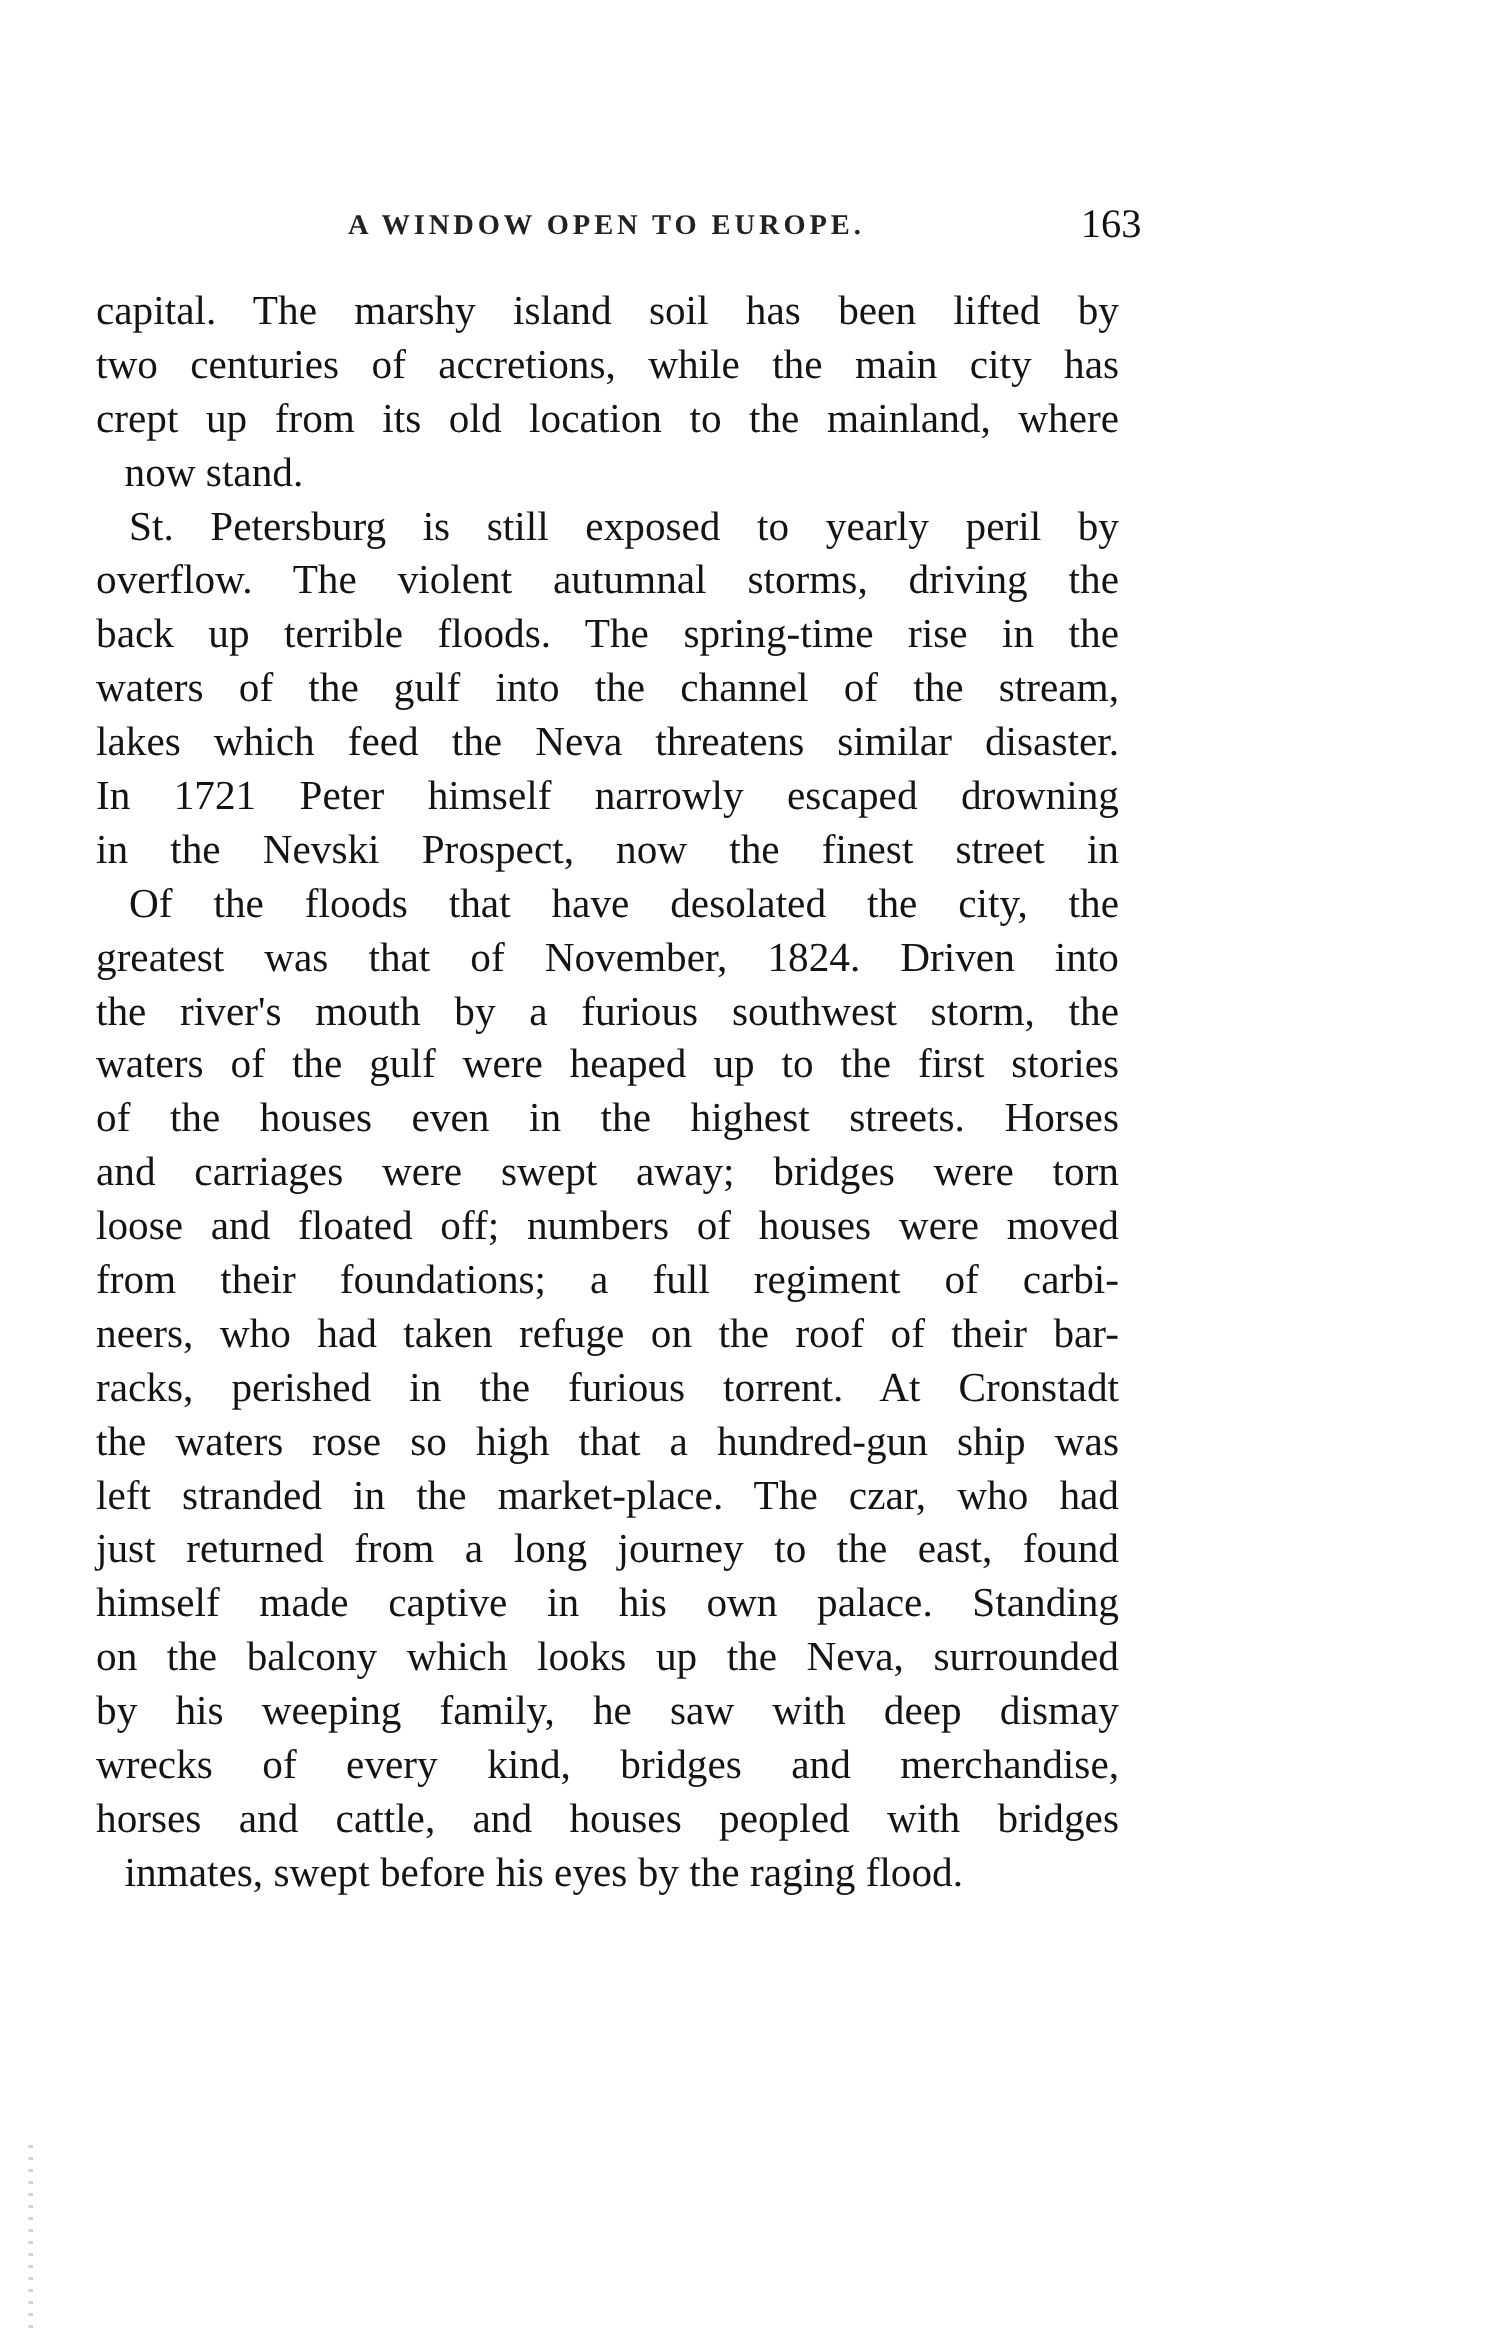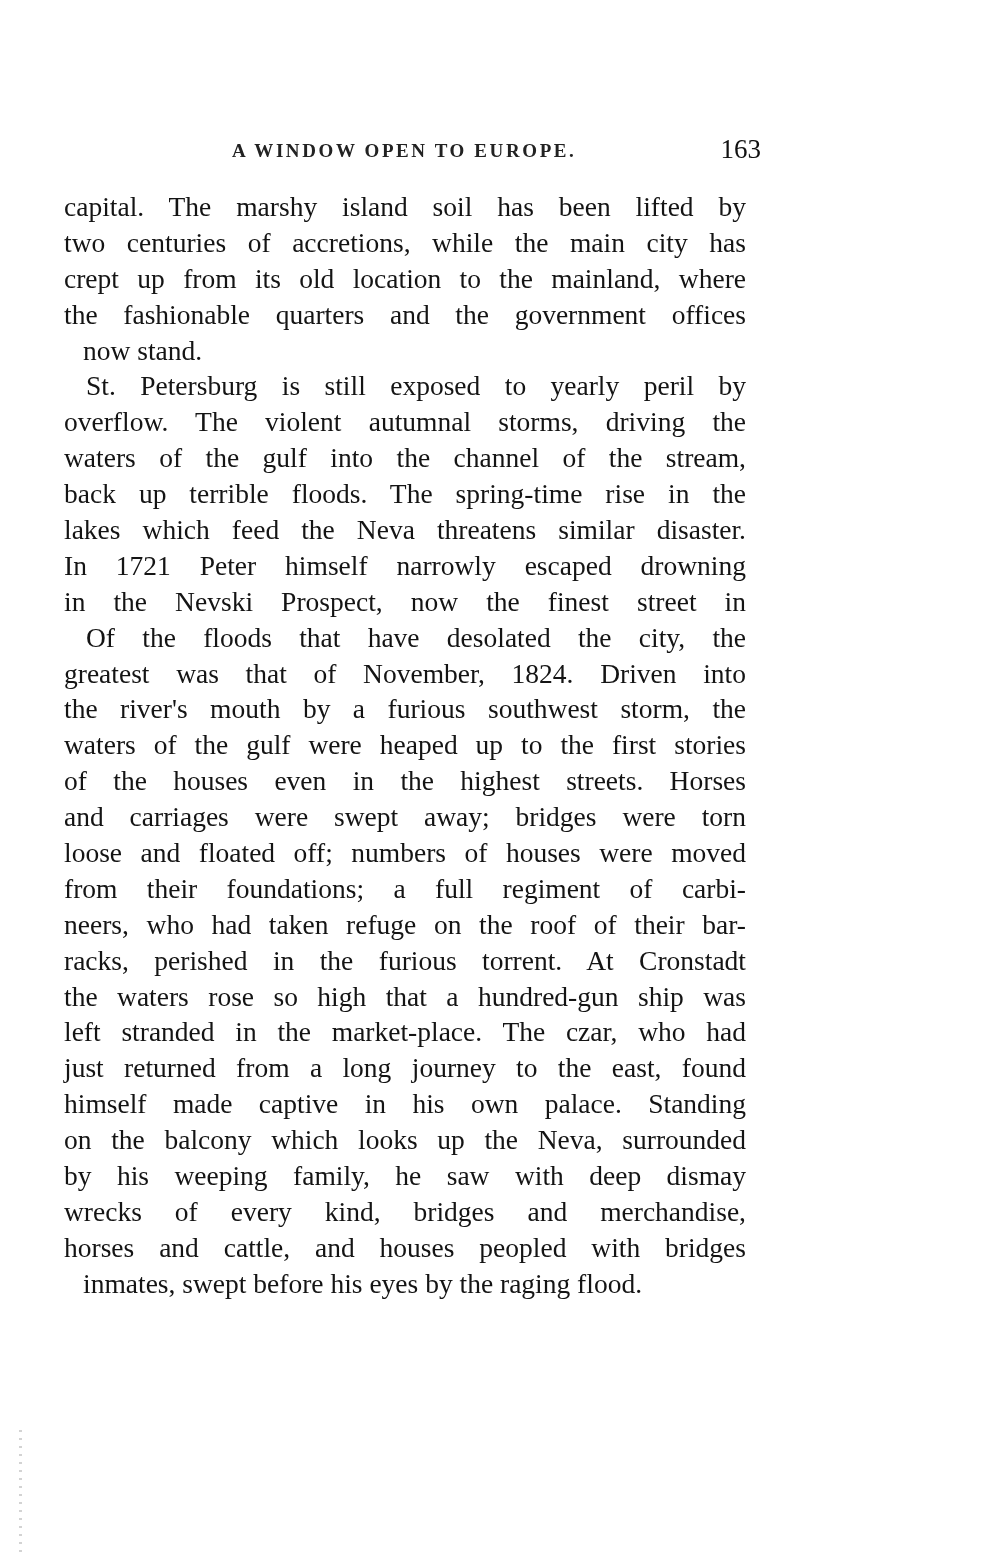--- a/index.html
+++ b/index.html
@@ -87,28 +87,27 @@
   <div class="running-head">
     <span class="running-title">A WINDOW OPEN TO EUROPE.</span>
     <span class="page-number">163</span>
   </div>
 
   <div class="body-text" id="body-text">
       <div>
         <span class="line">capital.  The marshy island soil has been lifted by</span>
         <span class="line">two centuries of accretions, while the main city has</span>
         <span class="line">crept up from its old location to the mainland, where</span>
-        <span class="line">the fashionable quarters and the government offices</span>
         <span class="line last">now stand.</span>
       </div>
       <div>
         <span class="line indent">St. Petersburg is still exposed to yearly peril by</span>
         <span class="line">overflow.  The violent autumnal storms, driving the</span>
+        <span class="line">back up terrible floods.  The spring-time rise in the</span>
         <span class="line">waters of the gulf into the channel of the stream,</span>
-        <span class="line">back up terrible floods.  The spring-time rise in the</span>
         <span class="line">lakes which feed the Neva threatens similar disaster.</span>
         <span class="line">In 1721 Peter himself narrowly escaped drowning</span>
         <span class="line">in the Nevski Prospect, now the finest street in</span>
       </div>
       <div>
         <span class="line indent">Of the floods that have desolated the city, the</span>
         <span class="line">greatest was that of November, 1824.  Driven into</span>
         <span class="line">the river's mouth by a furious southwest storm, the</span>
         <span class="line">waters of the gulf were heaped up to the first stories</span>
         <span class="line">of the houses even in the highest streets.  Horses</span>

